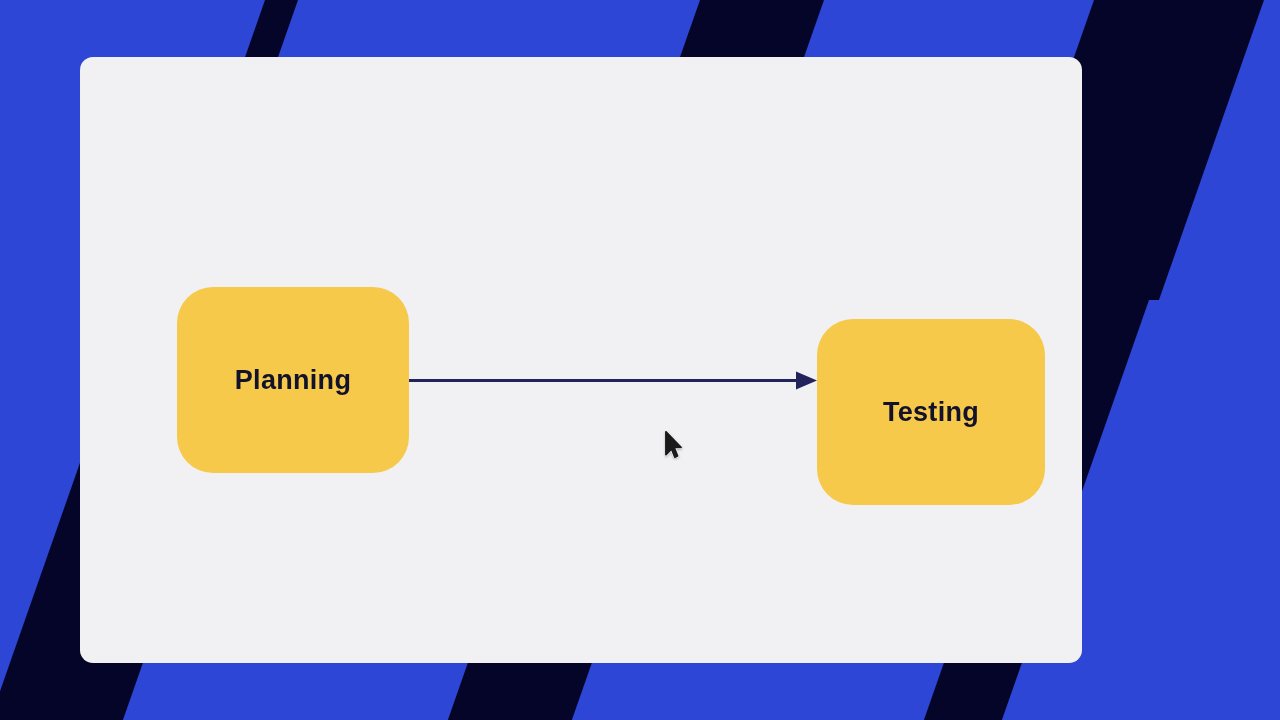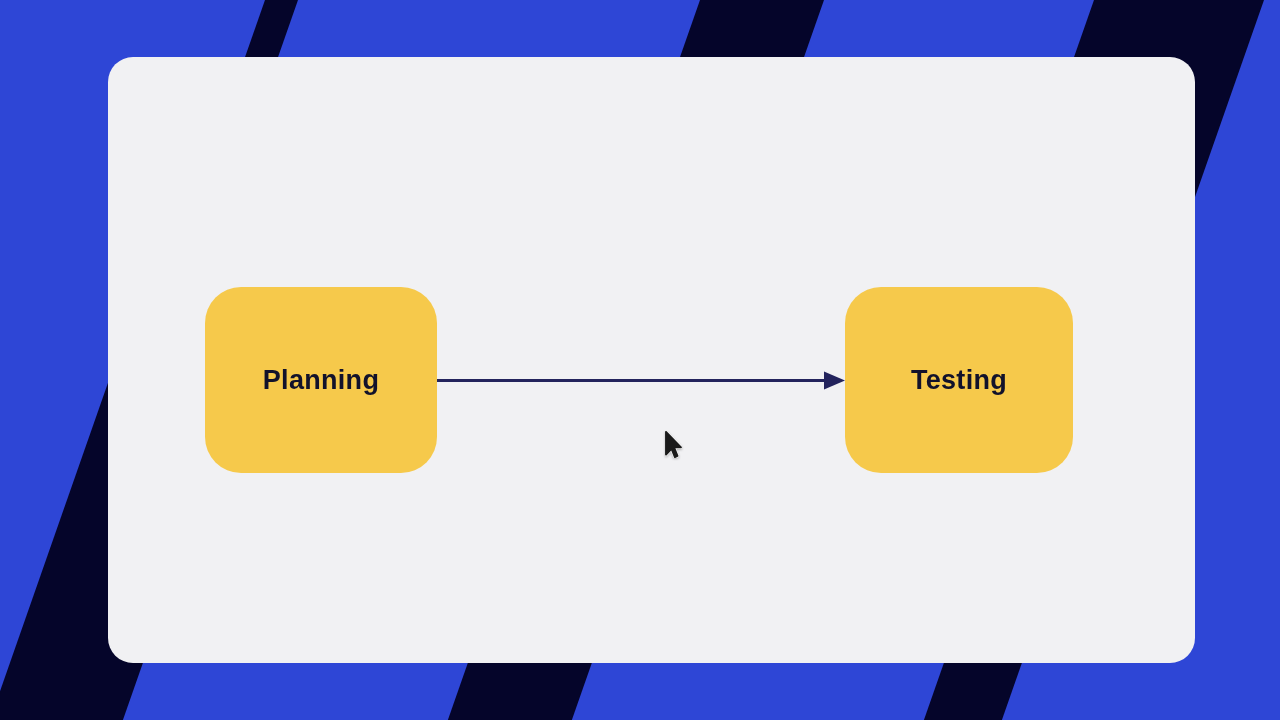--- a/index.html
+++ b/index.html
@@ -23,24 +23,24 @@
   }
   .stripe.s1 { left: 265px;  top: 0;     width: 33px;  height: 720px; }
   .stripe.s2 { left: 700px;  top: 0;     width: 124px; height: 720px; }
   .stripe.s3 { left: 1094px; top: 0;     width: 170px; height: 300px; }
   .stripe.s4 { left: 1071px; top: 300px; width: 78px;  height: 420px; }
   .stripe.s5 { left: 137px;  top: 300px; width: 133px; height: 420px; }
 
   
   #canvas {
     position: absolute;
-    left: 108px; top: 57px;
-    width: 1087px; height: 606px;
+    left: 80px; top: 57px;
+    width: 1002px; height: 606px;
     background: #f1f1f3;
-    border-radius: 25px;
+    border-radius: 13px;
     overflow: hidden;
   }
 
   .node {
     position: absolute;
     top: 230px;
     height: 186px;
     background: #f6c94b;
     border-radius: 36px;
     display: flex;
@@ -84,21 +84,21 @@
 
     <svg class="connector-svg" viewBox="0 0 1087 606" style="color: rgb(35, 35, 92);">
       <line x1="329" y1="323.5" x2="719" y2="323.5" stroke="currentColor" stroke-width="3"></line>
       <path d="M 737 323.5 L 716 314.5 L 716 332.5 Z" fill="currentColor"></path>
     </svg>
 
     <div class="node" id="node-planning" style="background-color: rgb(246, 201, 75);">
       <span>Planning</span>
     </div>
 
-    <div class="node" id="node-testing" style="background-color: rgb(246, 201, 75);">
+    <div class="node" id="node-testing" style="background-color: rgb(246, 201, 75); margin-top: 32px;">
       <span>Testing</span>
     </div>
   </div>
 
   <svg id="cursor" viewBox="0 0 320 512">
     <path d="M302.189 329.126H196.105l55.831 135.993c3.889 9.428-.555 19.999-9.444
              23.999l-49.165 21.427c-9.165 4-19.443-.571-23.332-9.714l-53.053-129.136-86.664
              89.138C18.729 472.71 0 463.554 0 447.977V18.299C0 1.899 19.921-6.096 30.277
              5.443l284.412 292.542c11.472 11.179 3.007 31.141-12.5 31.141z" fill="#1a1a1a" stroke="#f5f5f5" stroke-width="28" paint-order="stroke"></path>
   </svg>

